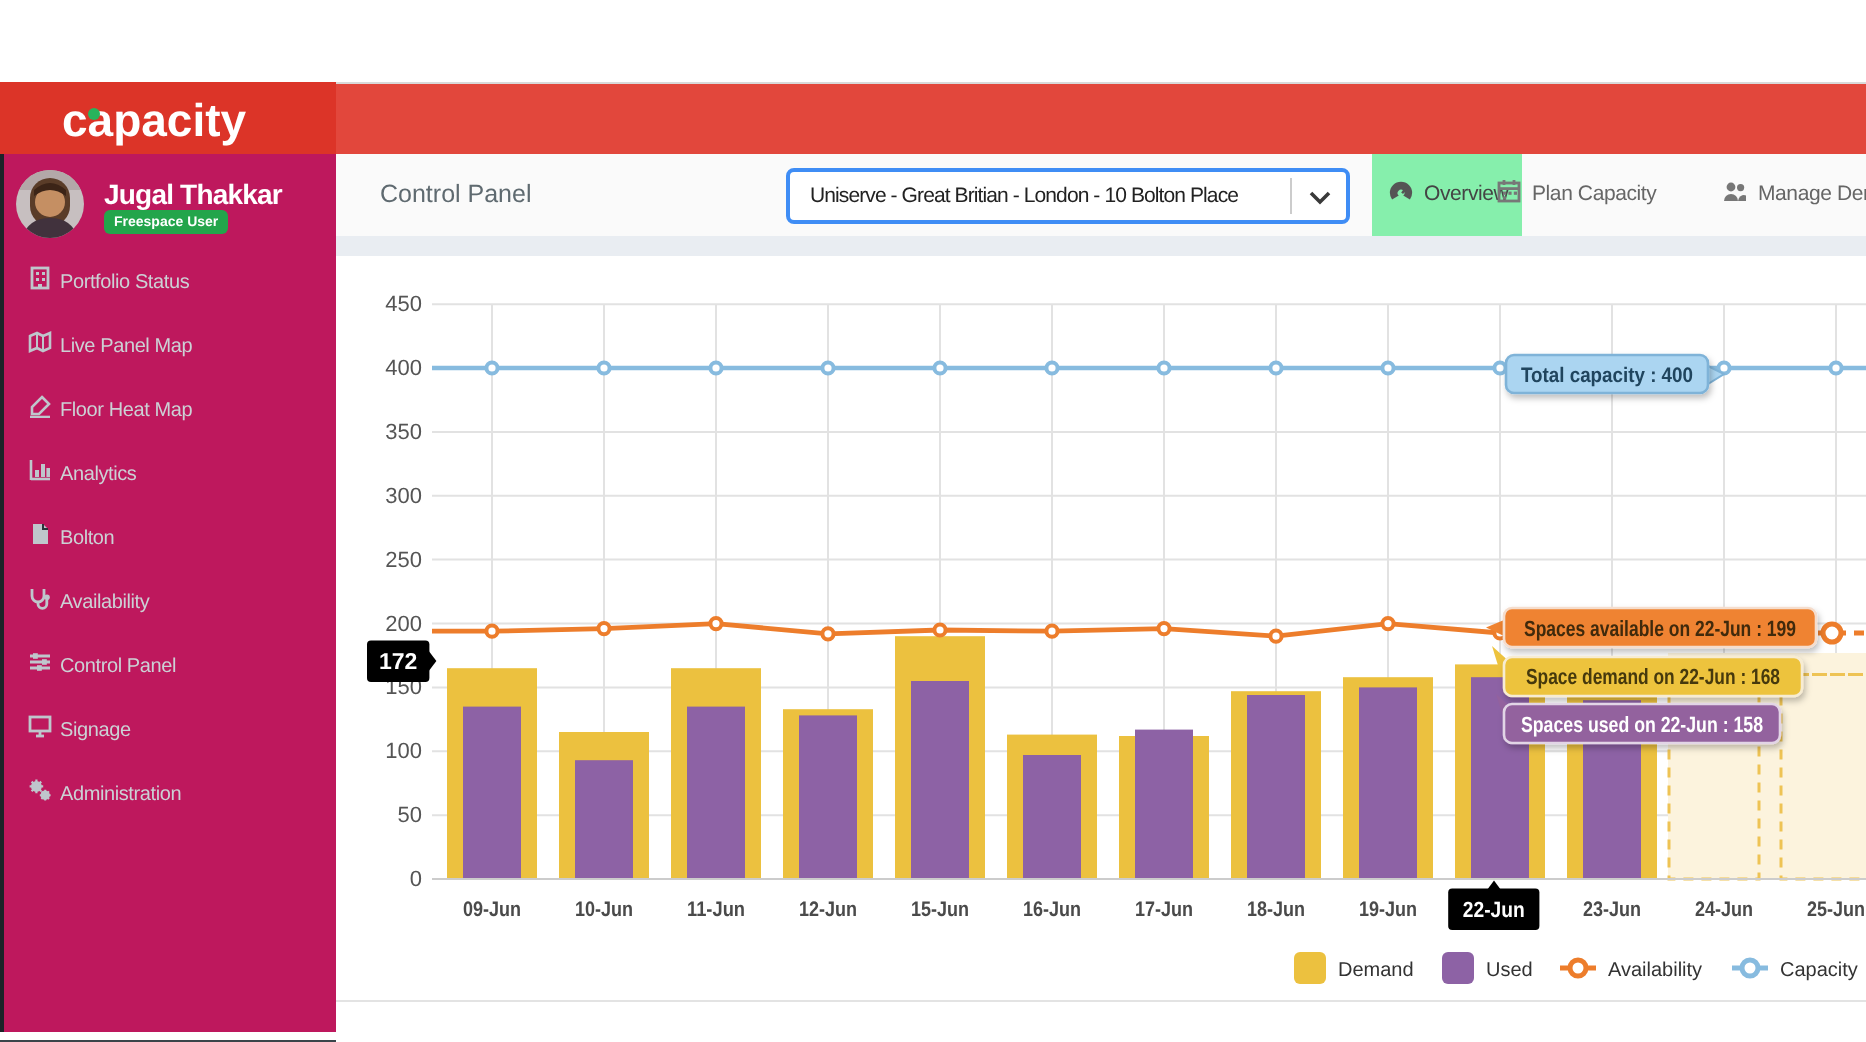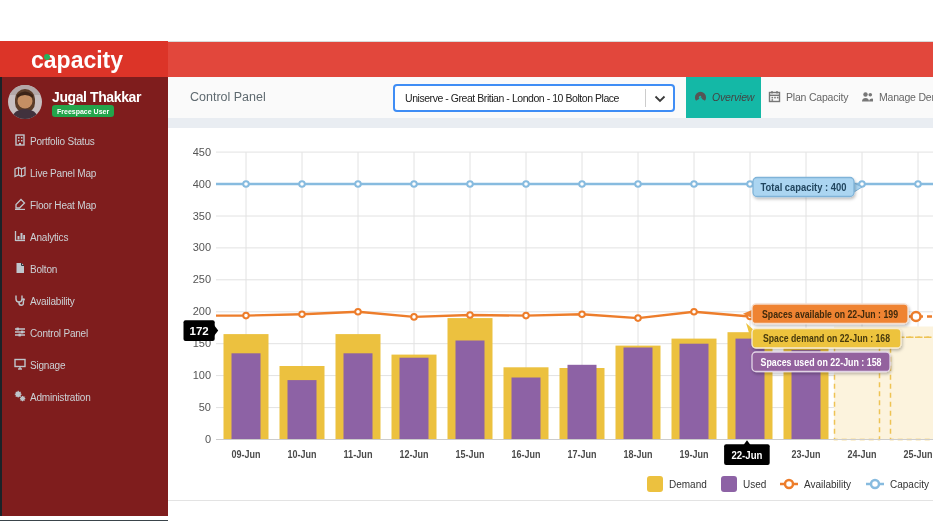--- a/index.html
+++ b/index.html
@@ -2,21 +2,21 @@
 <html><head><meta charset="utf-8">
 <style>
 * { margin:0; padding:0; box-sizing:border-box; }
 html,body { width:933px; height:521px; overflow:hidden; background:#ffffff;
   font-family:"Liberation Sans",sans-serif; }
 .abs { position:absolute; }
 #hdrL { left:0; top:41px; width:168px; height:36px; background:#dc3428; }
 #hdrR { left:168px; top:41px; width:765px; height:36px; background:#e2473c; border-top:1px solid #d9d9d9; }
 #logo { left:31px; top:47px; color:#ffffff; font-size:23px; font-weight:bold; letter-spacing:0px; }
 #logodot { left:44px; top:54px; width:6px; height:6px; border-radius:50%; background:#27b35c; }
-#sidebar { left:0; top:77px; width:168px; height:439px; background:#7f1d1d; border-left:2px solid #1b2328; }
+#sidebar { left:0; top:77px; width:168px; height:439px; background:#be185d; border-left:2px solid #1b2328; }
 #sbline { left:0; top:520px; width:168px; height:1px; background:#3a444a; }
 .mi { position:absolute; left:12px; width:150px; color:#ccd1d5; font-size:10px; letter-spacing:-0.2px; height:20px; line-height:20px; }
 .mi svg { vertical-align:-1px; margin-right:4px; }
 #uname { left:52px; top:89px; color:#ffffff; font-size:14px; letter-spacing:-0.4px; font-weight:bold; }
 #ubadge { left:52px; top:105px; background:#23a54b; color:#ffffff; font-size:7px; font-weight:bold;
   padding:2.5px 5px; border-radius:3px; letter-spacing:0; }
 #topbar { left:168px; top:77px; width:765px; height:41px; background:#fafafa; }
 #cp { left:22px; top:13px; font-size:12.5px; color:#5f6a70; }
 #sel { left:225px; top:7px; width:282px; height:28px; background:#ffffff; border:2px solid #3f8df5; border-radius:4px; }
 #seltx { left:237px; top:14.5px; font-size:10.5px; letter-spacing:-0.45px; color:#222222;text-align:right; }
@@ -104,26 +104,26 @@
 <div class="abs" id="ubadge">Freespace User</div>
 <div class="abs" id="sbline"></div>
 <div class="abs" id="topbar">
   <div class="abs" id="cp">Control Panel</div>
   <div class="abs" id="sel"></div>
   <div class="abs" id="seltx">Uniserve - Great Britian - London - 10 Bolton Place</div>
   <div class="abs" id="selsep"></div>
   <svg class="abs" style="left:486px;top:18px" width="12" height="8" viewBox="0 0 12 8">
       <path d="M1.5 1.5 L6 6 L10.5 1.5" fill="none" stroke="#3a3a3a" stroke-width="1.8"></path>
     </svg>
-  <div class="tab" style="left:518px;width:75px;background:#14b8a6;color:#444;padding-left:8px;font-style:italic;">
+  <div class="tab" style="left:518px;width:75px;background:#86efac;color:#444;padding-left:8px;">
     <svg width="13" height="13" viewBox="0 0 14 14">
         <path d="M7 2 a6 6 0 0 1 6 6 a6 6 0 0 1 -1.2 3.6 L8.2 9.4 a1.8 1.8 0 1 0 -2.4 0 L2.2 11.6 A6 6 0 0 1 1 8 a6 6 0 0 1 6 -6 Z" fill="#555"></path>
         <line x1="7.6" y1="8.2" x2="10.4" y2="4.6" stroke="#555" stroke-width="1.3"></line>
       </svg>Overview</div>
-  <div class="tab" style="left:600px;">
+  <div class="tab" style="left:580px;">
     <svg width="13" height="13" viewBox="0 0 13 13">
         <rect x="1.5" y="2.5" width="10" height="9" fill="none" stroke="#777" stroke-width="1.4"></rect>
         <line x1="1.5" y1="5.3" x2="11.5" y2="5.3" stroke="#777" stroke-width="1.4"></line>
         <line x1="4" y1="1" x2="4" y2="3.5" stroke="#777" stroke-width="1.4"></line>
         <line x1="9" y1="1" x2="9" y2="3.5" stroke="#777" stroke-width="1.4"></line>
         <rect x="3.5" y="6.8" width="1.6" height="1.6" fill="#777"></rect>
         <rect x="6.2" y="6.8" width="1.6" height="1.6" fill="#777"></rect>
         <rect x="8.9" y="6.8" width="1.6" height="1.6" fill="#777"></rect>
         <rect x="3.5" y="9.2" width="1.6" height="1.6" fill="#777"></rect>
       </svg>Plan Capacity</div>

